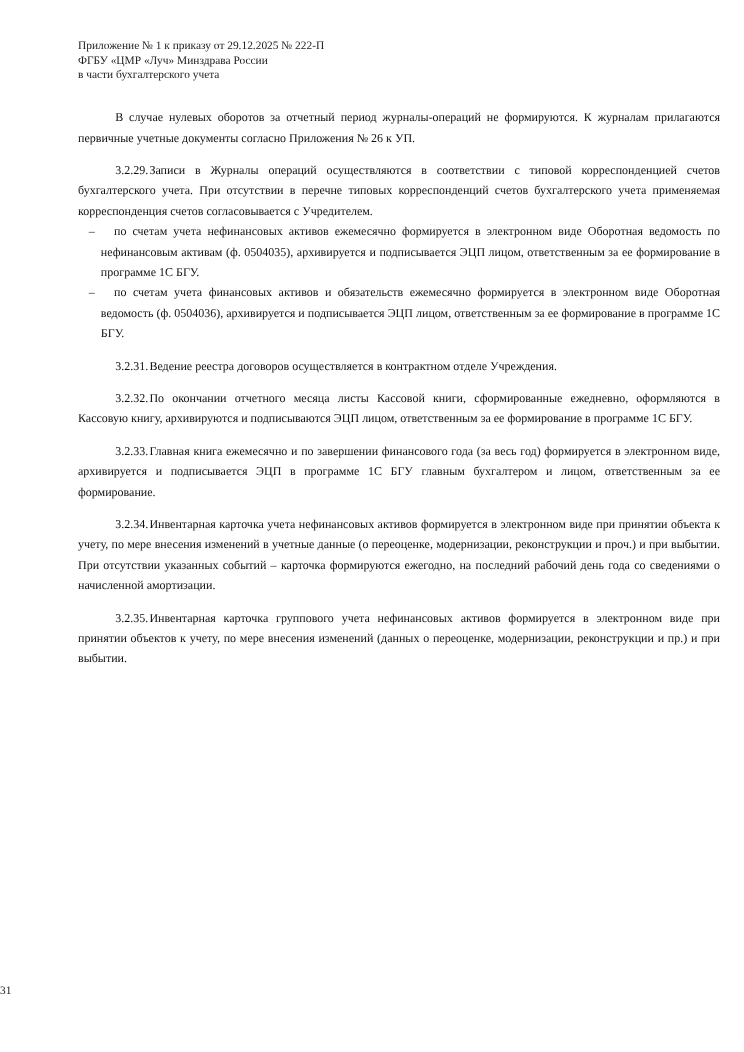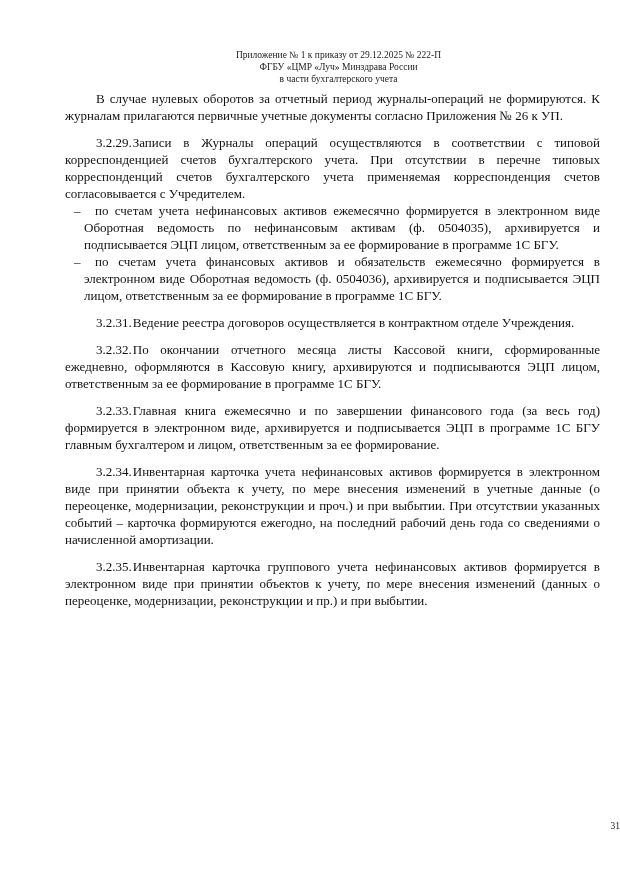--- a/index.html
+++ b/index.html
@@ -14,32 +14,31 @@
     background: #ffffff;
     color: #111111;
     font-family: "Liberation Serif", "DejaVu Serif", serif;
     overflow: hidden;
   }
   .doc-header {
     position: absolute;
     top: 33px;
     left: 65px;
     right: 8px;
-    text-align: center;
+    text-align: left;
     font-size: 9.5px;
     line-height: 12.2px;
     color: #1c1c1c;
-    margin-top: 16px;
   }
   .content {
     position: absolute;
     top: 80px;
     left: 65px;
     right: 20px;
-    font-size: 13px;
+    font-size: 10px;
     line-height: 17px;
   }
   .para {
     margin: 10px 0 0 0;
     text-align: justify;
     text-indent: 31px;
   }
   .para .pnum {
     margin-right: 1px;
   }
@@ -54,21 +53,21 @@
     position: absolute;
     left: 9px;
     top: 0;
     text-indent: 0;
   }
   .footer {
     position: absolute;
     top: 821px;
     left: 0;
     width: 100%;
-    text-align: right;
+    text-align: left;
     font-size: 9.5px;
     color: #1c1c1c;
   }
 </style>
 </head>
 <body>
 
 <div class="page">
 
   <div class="doc-header">

